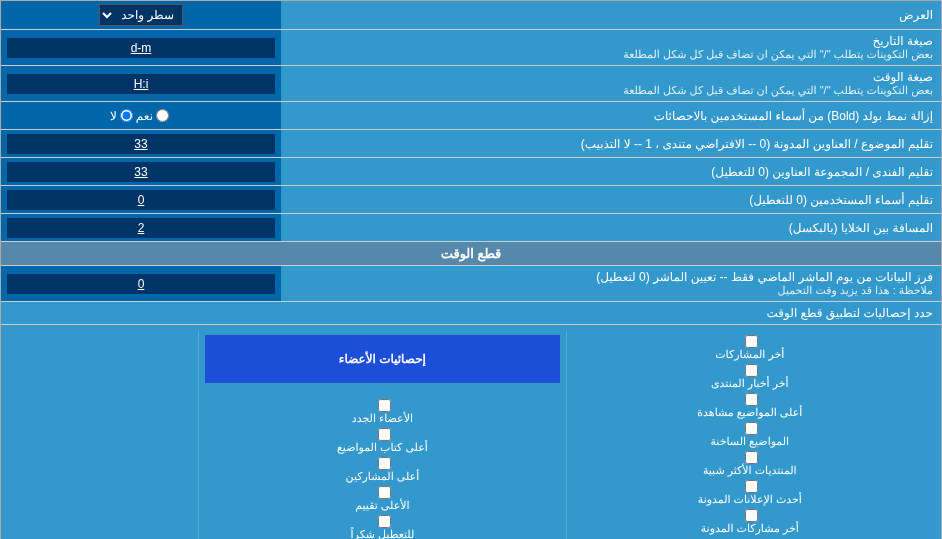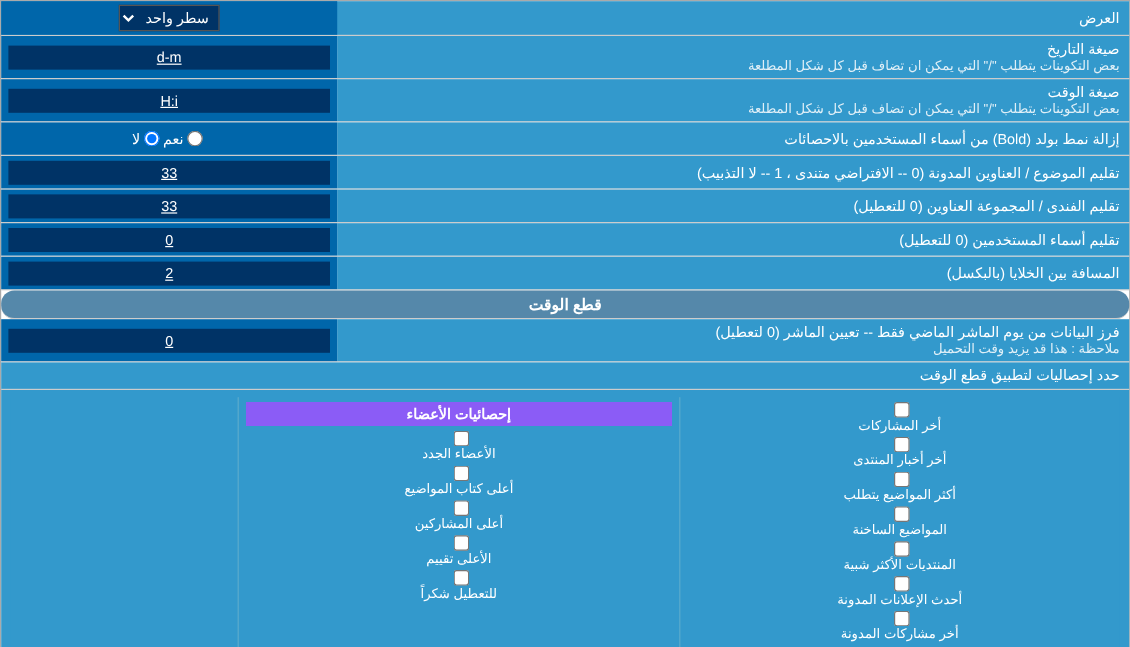--- a/index.html
+++ b/index.html
@@ -108,21 +108,20 @@
 
     
     .section-title-row {
       background: #5588aa;
       padding: 4px 8px;
       color: #fff;
       font-size: 13px;
       font-weight: bold;
       text-align: center;
       border-bottom: 1px solid #ccc;
-      border-radius: 11px;
     }
 
     
     .checkboxes-area {
       background: #3399cc;
       padding: 6px 8px;
       border-bottom: 1px solid #ccc;
     }
 
     .checkboxes-grid {
@@ -133,27 +132,27 @@
     .checkbox-col {
       flex: 1;
       padding: 4px 6px;
       border-right: 1px solid #5aabcc;
     }
     .checkbox-col:first-child {
       border-right: none;
     }
 
     .checkbox-col-header {
-      background: #8b5cf6;
-      color: #fff;
-      padding: 3px 6px;
+      background: #1d4ed8;
+      color: #fff;
+      padding: 17px 6px;
       font-size: 12px;
       font-weight: bold;
       text-align: center;
-      margin-bottom: 4px;
+      margin-bottom: 16px;
     }
 
     .checkbox-item {
       display: flex;
       align-items: center;
       color: #fff;
       font-size: 11px;
       margin-bottom: 3px;
       direction: rtl;
       flex-direction: column;
@@ -287,21 +286,21 @@
         <div class="checkbox-item">
           <input type="checkbox" style="">
           <span>أخر المشاركات</span>
         </div>
         <div class="checkbox-item">
           <input type="checkbox" style="">
           <span>أخر أخبار المنتدى</span>
         </div>
         <div class="checkbox-item">
           <input type="checkbox" style="">
-          <span>أكثر المواضيع يتطلب</span>
+          <span>أعلى المواضيع مشاهدة</span>
         </div>
         <div class="checkbox-item">
           <input type="checkbox" style="">
           <span>المواضيع الساخنة</span>
         </div>
         <div class="checkbox-item">
           <input type="checkbox" style="">
           <span>المنتديات الأكثر شبية</span>
         </div>
         <div class="checkbox-item">

